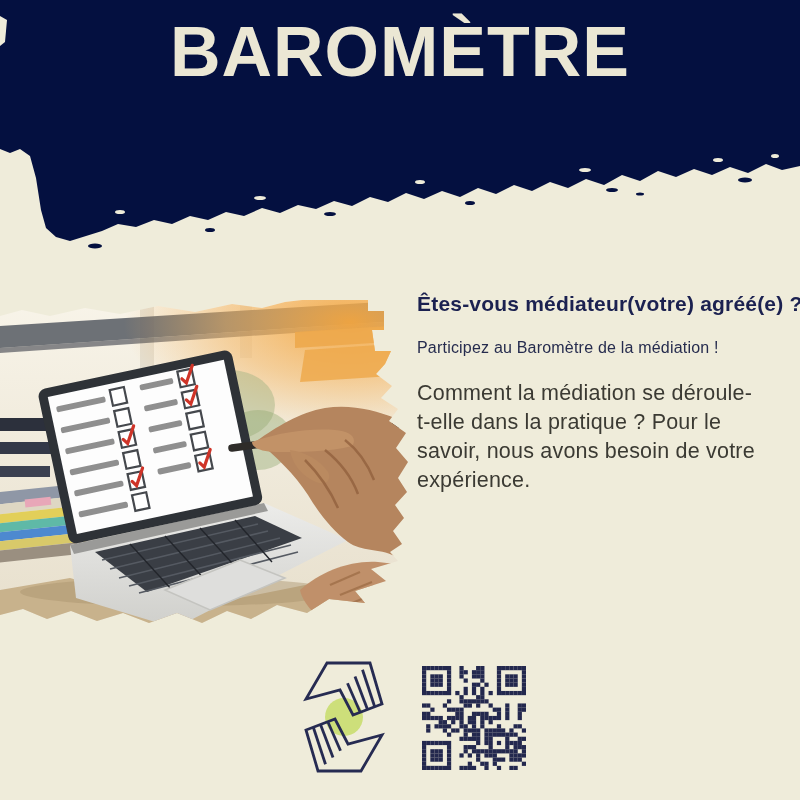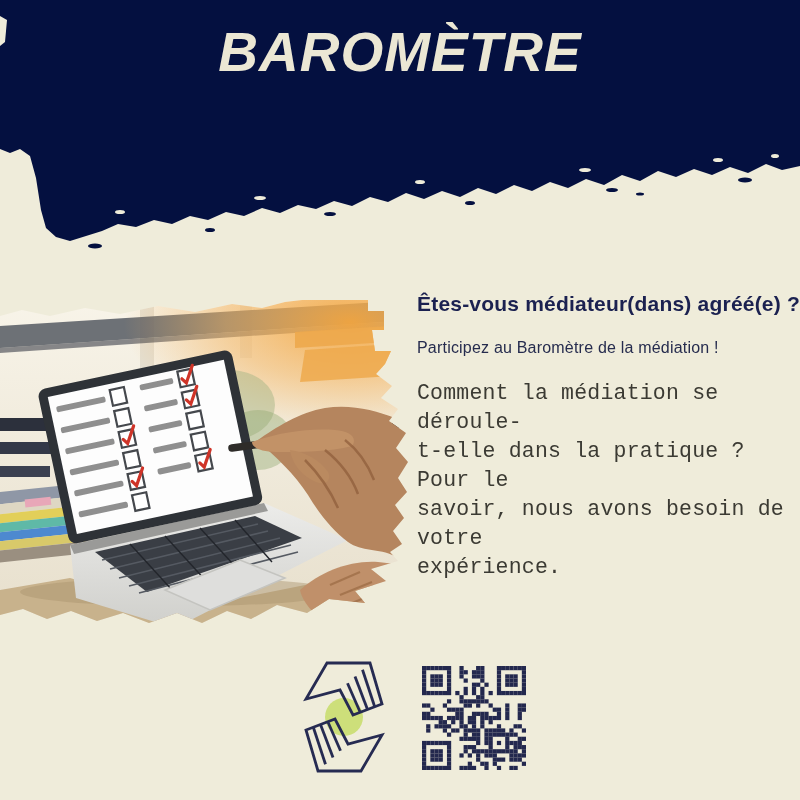--- a/index.html
+++ b/index.html
@@ -1,25 +1,25 @@
 <!DOCTYPE html>
 <html><head>
 <meta charset="utf-8">
 <style>
   html,body{margin:0;padding:0;}
   body{font-family:"Liberation Sans", sans-serif;}
   .poster{position:relative;width:800px;height:800px;background:#efecda;overflow:hidden;}
   .hdr-svg{position:absolute;left:0;top:0;}
   .title-block{position:absolute;left:0;top:16px;width:800px;text-align:center;
-    line-height:73px;font-weight:bold;font-size:55px;letter-spacing:1px;color:#ebe7d4;font-style:italic;}
+    line-height:73px;font-weight:bold;font-size:70px;letter-spacing:1px;color:#ebe7d4;}
   .photo-svg{position:absolute;left:0;top:290px;}
   .text-block{position:absolute;left:417px;top:292px;width:380px;}
   .heading{font-size:21px;font-weight:bold;color:#1b2150;white-space:nowrap;margin:0 0 23px 0;letter-spacing:.2px;}
   .subheading{font-size:16px;color:#262c4e;white-space:nowrap;margin:0 0 22px 0;letter-spacing:.2px;}
-  .para{font-size:21.5px;line-height:29px;color:#3b3a33;white-space:pre-line;margin:0 0 24px 0;letter-spacing:.2px;font-family:Liberation Mono, monospace;}
+  .para{font-size:21.5px;line-height:29px;color:#3b3a33;white-space:pre-line;margin:0 0 24px 0;letter-spacing:.2px;}
   .logo-svg{position:absolute;left:296px;top:659px;}
   .qr-box{position:absolute;left:422px;top:666px;width:104px;height:104px;}
 </style>
 </head>
 <body>
 
 <div class="poster">
 
   <svg class="hdr-svg" width="800" height="260" viewBox="0 0 800 260">
     <path id="hdr-shape" fill="#041040" d="M0 0 H800 V166
@@ -180,21 +180,21 @@
         <g stroke="#9a6a44" stroke-width="2.2" opacity="0.7">
           <path d="M330 295 L360 282"></path>
             <path d="M340 305 L372 292"></path>
             <path d="M352 313 L384 300"></path>
         </g>
       </g>
     </g>
   </svg>
 
   <div class="text-block">
-    <p class="heading">Êtes-vous médiateur(dans) agréé(e) ?</p>
+    <p class="heading">Êtes-vous médiateur(votre) agréé(e) ?</p>
     <p class="subheading">Participez au Baromètre de la médiation !</p>
     <p class="para">Comment la médiation se déroule-
 t-elle dans la pratique ? Pour le
 savoir, nous avons besoin de votre
 expérience.</p>
   </div>
 
   <svg class="logo-svg" width="100" height="116" viewBox="0 0 100 116">
     <circle cx="48" cy="58" r="19" fill="#cddf7a"></circle>
     <g fill="none" stroke="#262b52" stroke-width="2.8" stroke-linejoin="miter">

